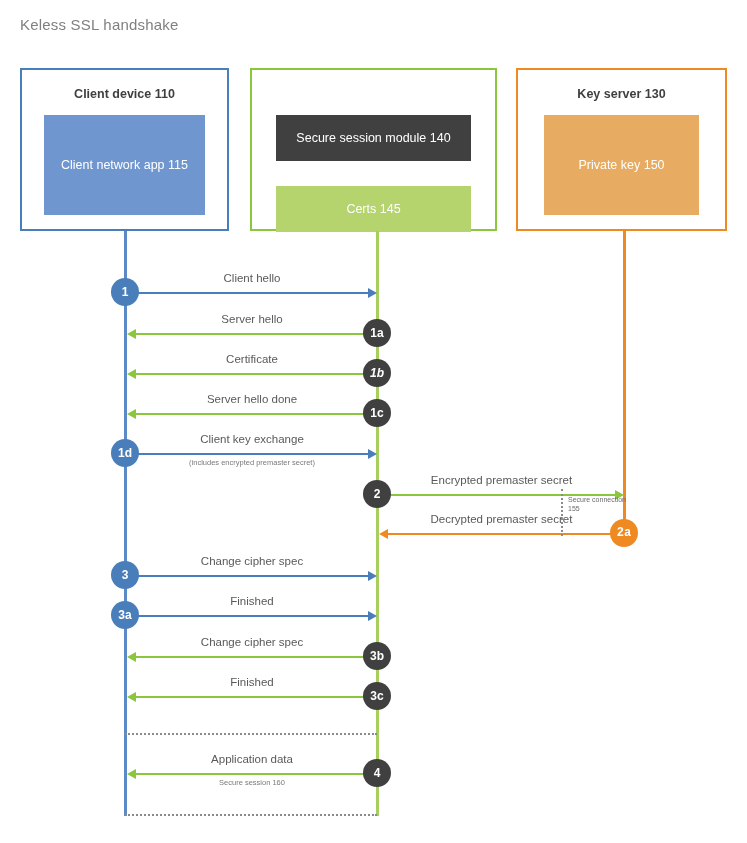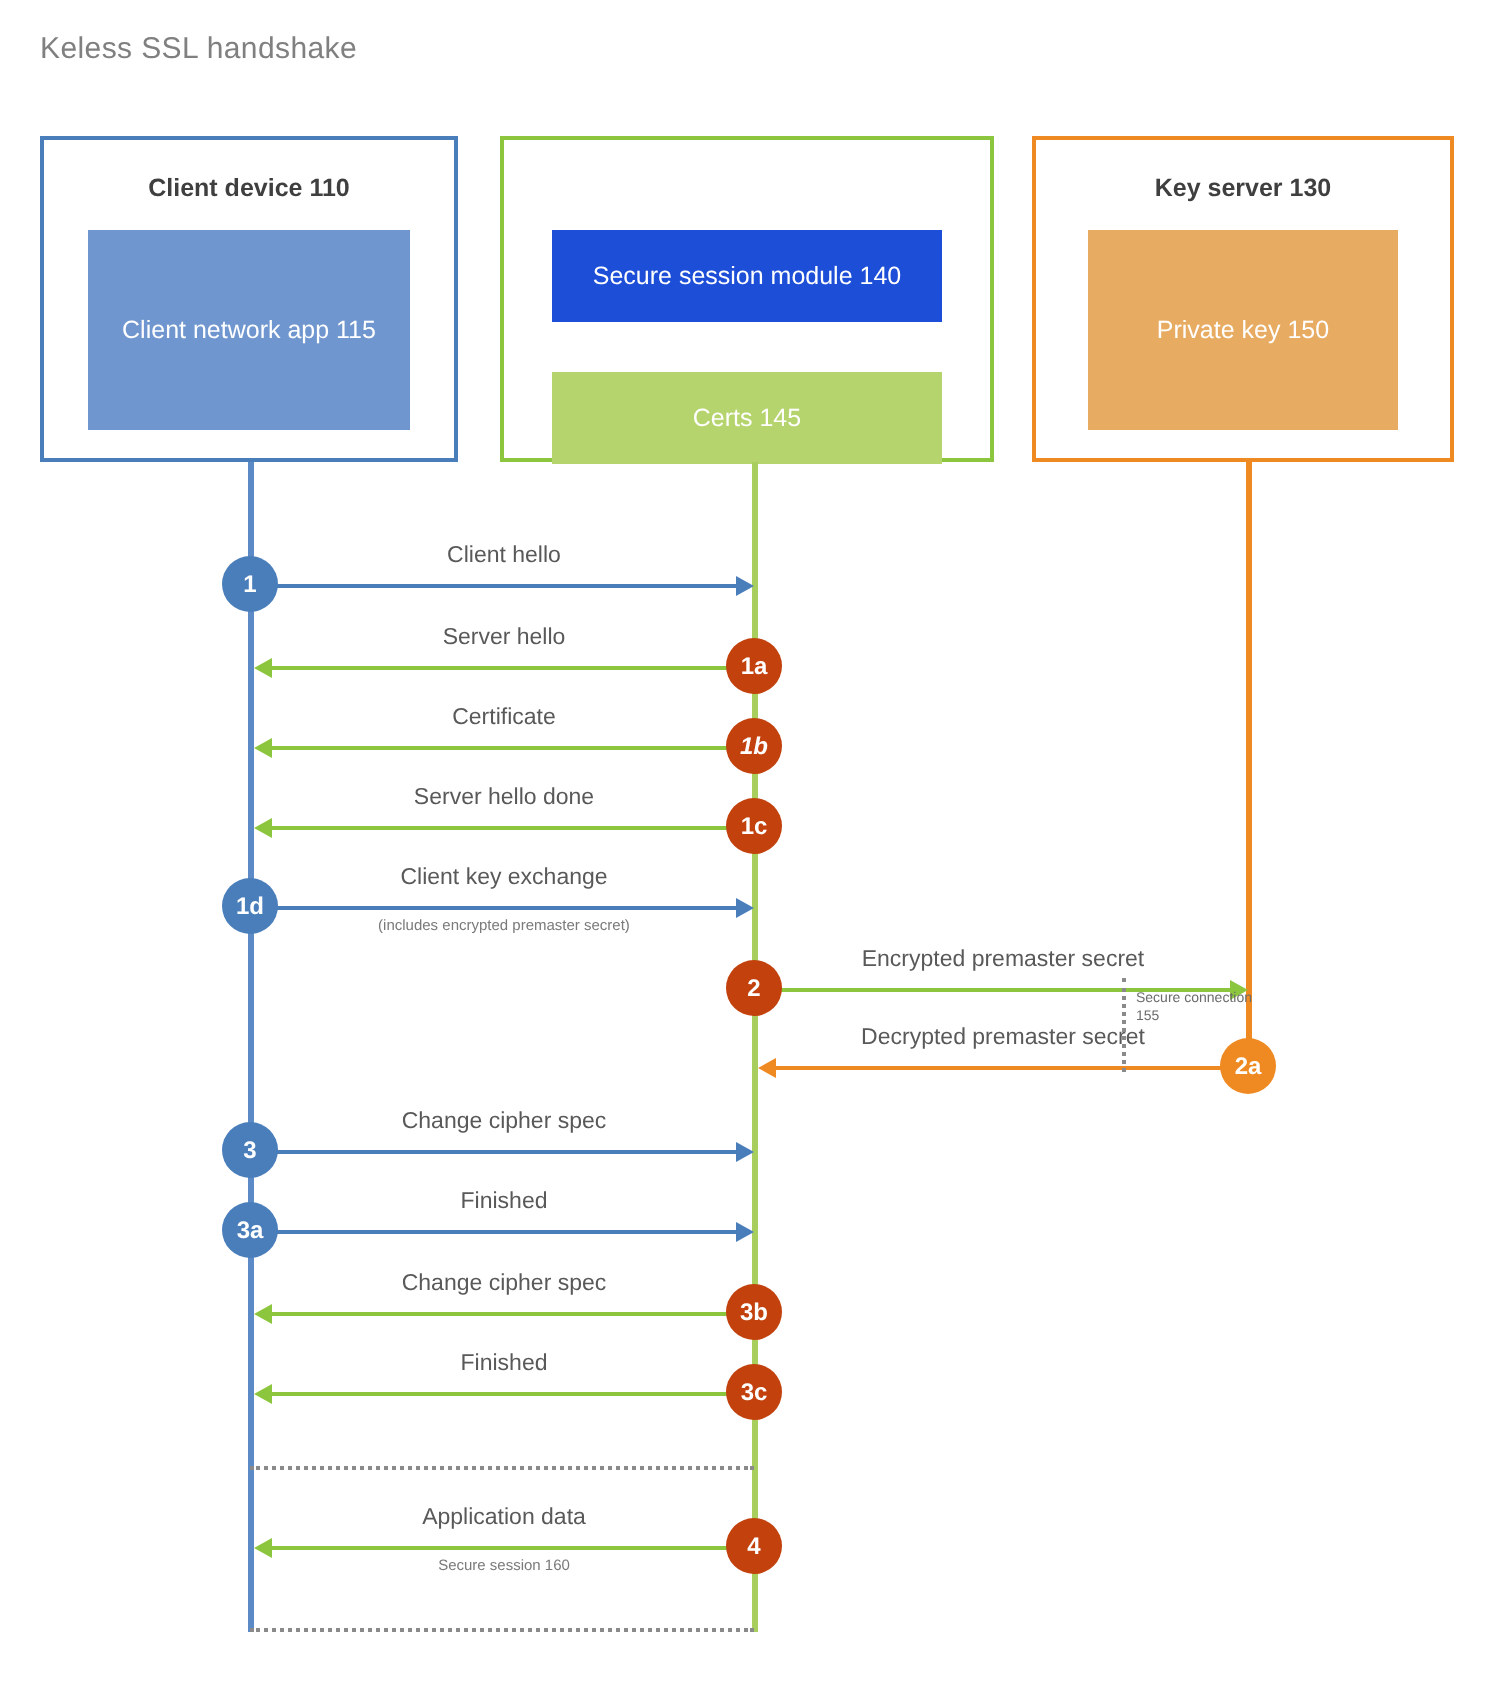--- a/index.html
+++ b/index.html
@@ -26,21 +26,21 @@
     font-size:12.5px;font-weight:bold;color:#3f3f3f;
   }
   .inner{
     position:absolute;left:0;right:0;
     display:flex;align-items:center;justify-content:center;
     text-align:center;color:#ffffff;font-size:12.5px;line-height:1.35;
   }
   #actor-client{left:20px;width:209px;border-color:#4a7ebb;}
   #actor-client .inner{left:22px;right:22px;top:45px;height:100px;background:#6f96ce;}
   #actor-server{left:250px;width:247px;border-color:#8cc63e;}
-  #actor-server .b1{left:24px;right:24px;top:45px;height:46px;background:#1d4ed8;}
+  #actor-server .b1{left:24px;right:24px;top:45px;height:46px;background:#404040;}
   #actor-server .b2{left:24px;right:24px;top:116px;height:46px;background:#b5d46e;}
   #actor-key{left:516px;width:211px;border-color:#ef8a22;}
   #actor-key .inner{left:26px;right:26px;top:45px;height:100px;background:#e8ab62;}
 
   
   .lifeline{position:absolute;width:3px;}
   #lifeline-client{left:124px;top:231px;height:585px;background:#5b8ac6;}
   #lifeline-server{left:376px;top:231px;height:585px;background:#a8cf5e;}
   #lifeline-key{left:623px;top:231px;height:306px;background:#ef8a22;}
 
@@ -64,22 +64,22 @@
   .orange .line{background:#ef8a22;} .orange .head{color:#ef8a22;}
 
   
   .step{
     position:absolute;border-radius:50%;
     display:flex;align-items:center;justify-content:center;
     color:#ffffff;font-weight:bold;font-size:12px;
     width:28px;height:28px;margin-left:-14px;margin-top:-14px;
   }
   .step.blue-b{background:#4a7ebb;}
-  .step.green-b{background:#c2410c;}
-  .step.orange-b{background:#ef8a22;}
+  .step.green-b{background:#404040;}
+  .step.orange-b{background:#ef8a22;font-family:Liberation Mono, monospace;}
 
   
   .dotted-h{
     position:absolute;left:125px;width:252px;height:0;
     border-top:2px dotted #8a8a8a;
   }
   .dotted-v{
     position:absolute;width:0;border-left:2px dotted #8a8a8a;
   }
   .secure-note{

